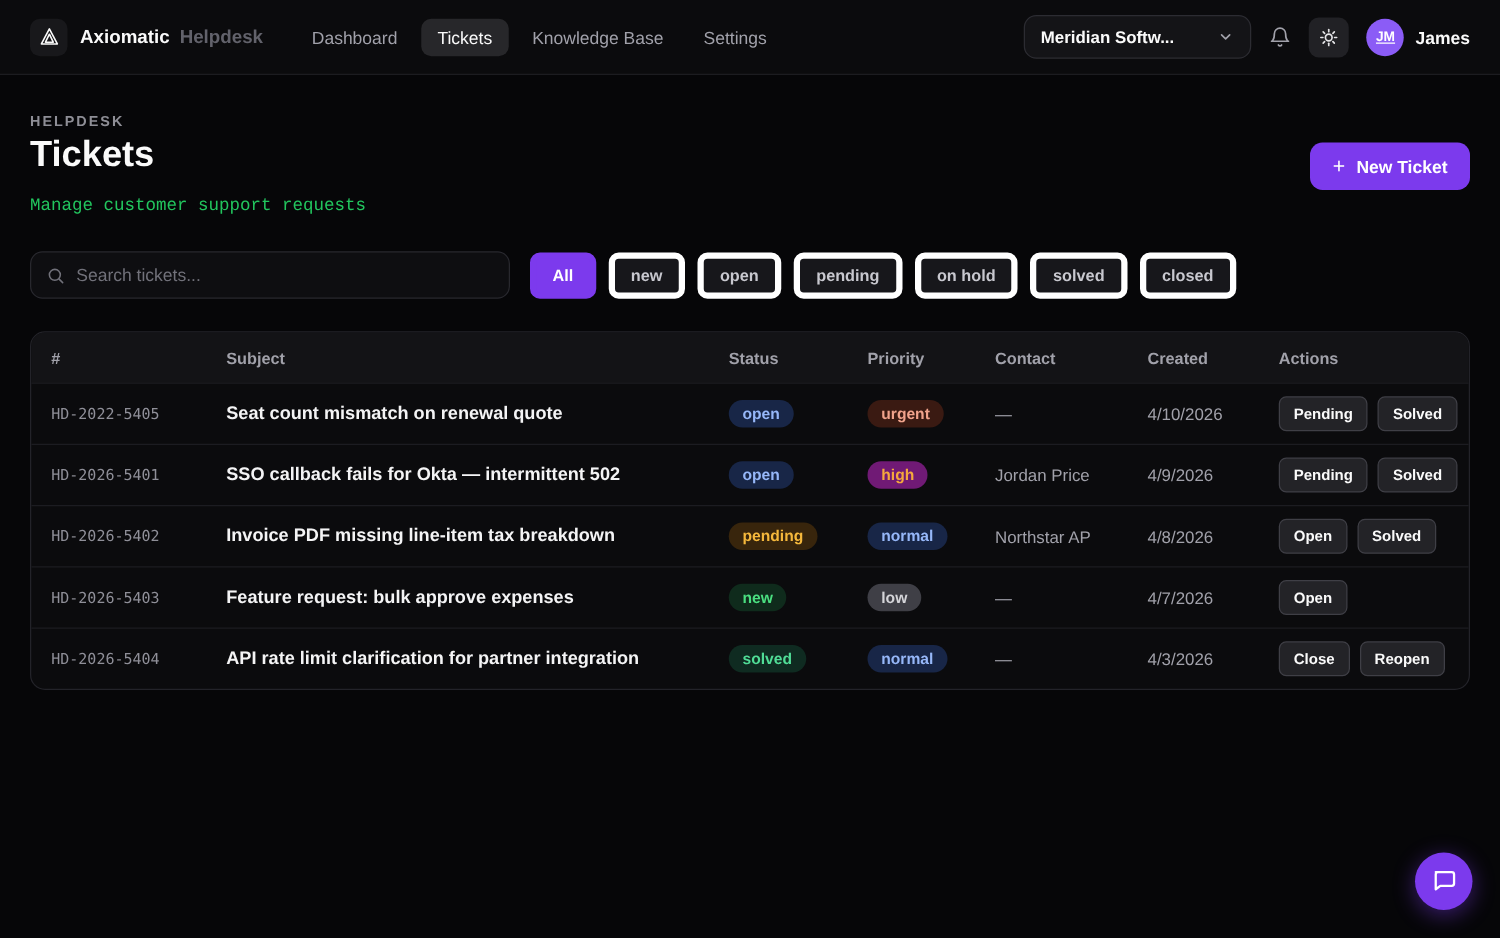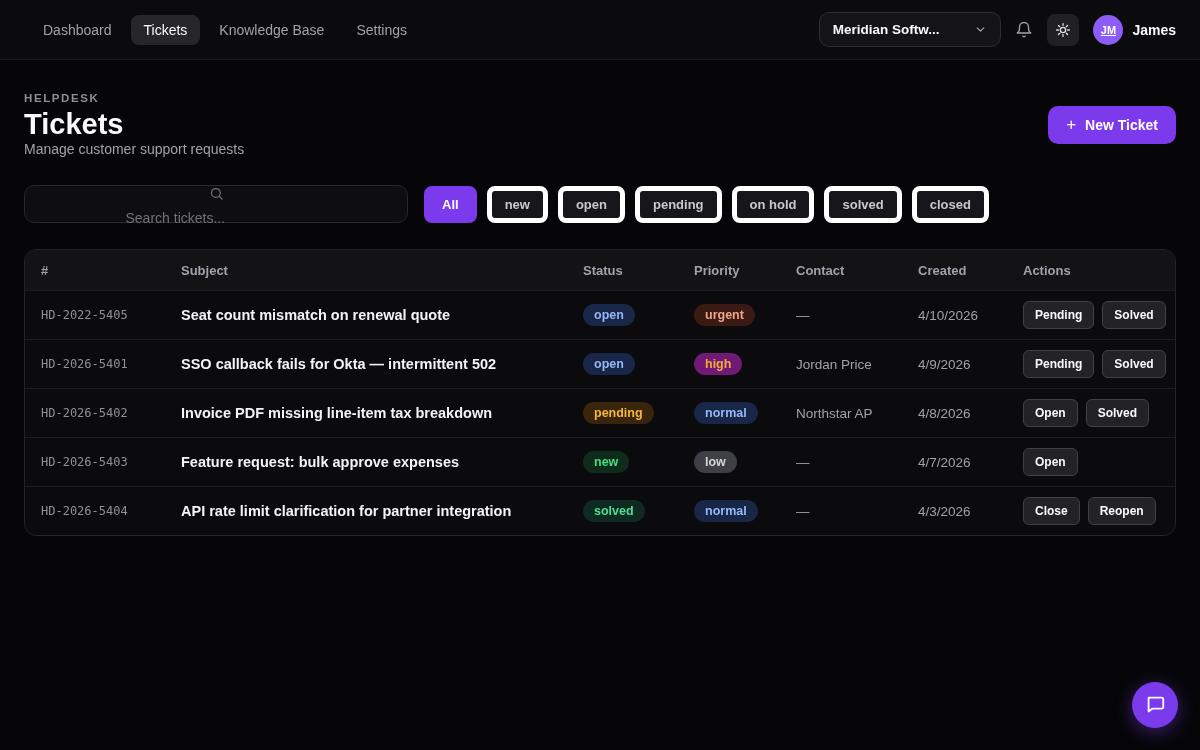--- a/index.html
+++ b/index.html
@@ -48,35 +48,35 @@
     display:flex; align-items:center; justify-content:center;
     font-size:11px; font-weight:700; color:#fff;text-decoration:underline;
   }
   .user-name { font-size:14px; font-weight:600; color:#fafafa; }
 
   
   .page { padding:0 24px; }
   .header-row { display:flex; align-items:center; justify-content:space-between; margin-top:32px; }
   .eyebrow { font-size:11.5px; font-weight:700; letter-spacing:1.6px; color:#8e8e96; }
   .page-title { font-size:29px; font-weight:700; color:#fafafa; margin-top:4px; }
-  .page-subtitle { font-size:14px; color:#a3a3a3; margin-top:0; }
+  .page-subtitle { font-size:14px; color:#22c55e; margin-top:16px;font-family:Liberation Mono, monospace; }
   .new-ticket-btn {
     display:flex; align-items:center; gap:9px;
     background:#7c3aed; color:#fff; border:none; cursor:pointer;
     font-family:inherit; font-size:14px; font-weight:700;
     padding:0 18px; height:38px; border-radius:10px;
   }
   .plus-glyph { font-size:17px; font-weight:400; line-height:1; }
 
   
   .toolbar { display:flex; align-items:center; gap:16px; margin-top:28px; }
   .search-wrap {
     position:relative; width:384px; height:38px;
     background:#0e0e11; border:1px solid #28282e; border-radius:10px;
-    display:flex; align-items:center; padding:0 12px; gap:9px;flex-direction:column;
+    display:flex; align-items:center; padding:0 12px; gap:9px;
   }
   .search-wrap input {
     flex:1; background:transparent; border:none; outline:none;
     font-family:inherit; font-size:14px; color:#e4e4e7;
   }
   .search-wrap input::placeholder { color:#71717a; }
   .chips { display:flex; gap:10px; }
   .chip {
     background:#17171b; border:5px solid #ffffff; cursor:pointer;
     font-family:inherit; font-size:13px; font-weight:600; color:#c8c8cf;
@@ -126,20 +126,30 @@
     background:#7c3aed; border:none; cursor:pointer;
     display:flex; align-items:center; justify-content:center;
     box-shadow:0 4px 18px rgba(124,58,237,0.45);
   }
   svg { display:block; }
 </style>
 </head>
 <body>
 
 <header class="topbar">
+  <div class="brand">
+    <span class="logo-box">
+      <svg width="17" height="17" viewBox="0 0 24 24" fill="none" stroke="#fafafa" stroke-width="1.8" stroke-linejoin="round">
+        <path d="M12 3 L21 20 H3 Z"></path>
+        <path d="M12 9 L16.4 18 H7.6 Z"></path>
+      </svg>
+    </span>
+    <span class="brand-name">Axiomatic</span>
+    <span class="brand-suffix">Helpdesk</span>
+  </div>
 
   <nav class="nav" id="main-nav">
       <button class="nav-item">Dashboard</button>
       <button class="nav-item active">Tickets</button>
       <button class="nav-item">Knowledge Base</button>
       <button class="nav-item">Settings</button>
     </nav>
 
   <div class="spacer"></div>
 

